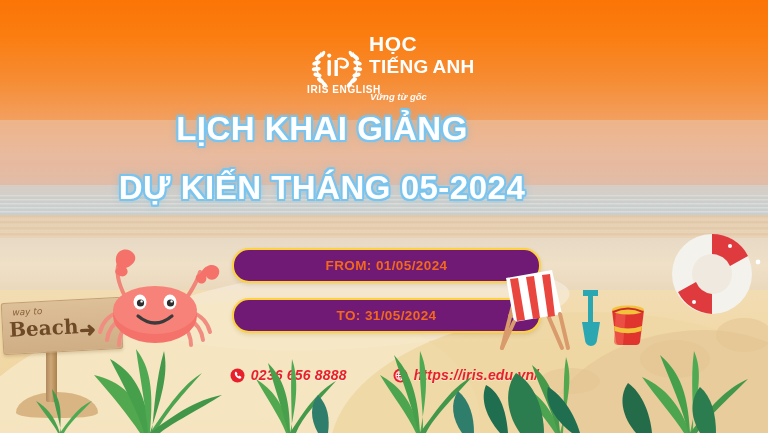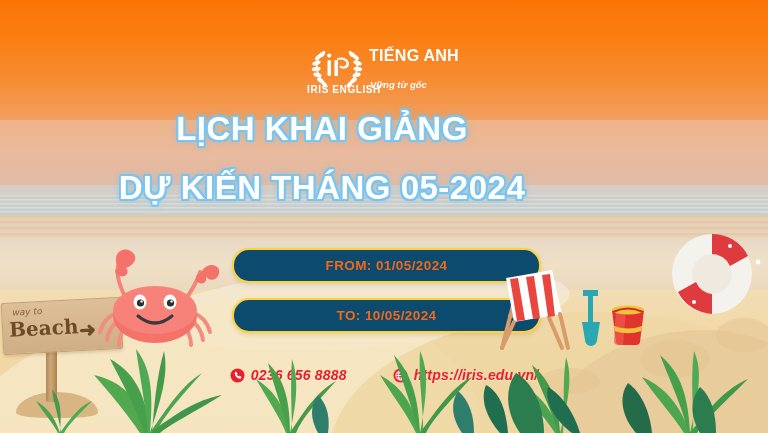--- a/index.html
+++ b/index.html
@@ -66,21 +66,21 @@
 
   
   .logo{
     position:absolute;left:307px;top:36px;width:155px;height:62px;
     display:flex;align-items:center;
   }
   .laurel{position:relative;width:60px;height:56px;flex:0 0 60px;}
   .laurel svg{position:absolute;left:0;top:0;}
   .logotext{margin-left:2px;color:#fff;line-height:1;}
   .logo-hoc{font-size:21px;font-weight:bold;letter-spacing:.5px;}
-  .logo-tieng{font-size:16px;font-weight:bold;letter-spacing:.3px;margin-top:3px;display:flex;align-items:flex-end;}
+  .logo-tieng{font-size:19px;font-weight:bold;letter-spacing:.3px;margin-top:3px;display:flex;align-items:flex-end;}
   .logo-tagline{font-size:9.5px;font-style:italic;font-weight:bold;margin-top:16px;margin-left:1px;opacity:.97;}
   .logo-brand{
     position:absolute;left:302px;top:84px;width:84px;text-align:center;
     color:#fff;font-size:10px;font-weight:bold;letter-spacing:.6px;
   }
 
   
   .headline{
     position:absolute;left:0;top:112px;width:644px;text-align:center;
     color:#fff;font-weight:bold;line-height:1.05;
@@ -89,21 +89,21 @@
       0 0 1px #7ec8f2, 0 0 2px #7ec8f2,
       2px 0 0 #79c4ef, -2px 0 0 #79c4ef, 0 2px 0 #79c4ef, 0 -2px 0 #79c4ef,
       1.6px 1.6px 0 #79c4ef, -1.6px 1.6px 0 #79c4ef, 1.6px -1.6px 0 #79c4ef, -1.6px -1.6px 0 #79c4ef,
       0 0 9px rgba(110,190,235,.85);
   }
   .headline .l2{display:block;margin-top:24px;}
 
   
   .pill{
     position:absolute;left:232px;width:305px;height:31px;
-    background:#0c4a6e;border:2.5px solid #fcd23d;border-radius:17px;
+    background:#701a75;border:2.5px solid #fcd23d;border-radius:17px;
     display:flex;align-items:center;justify-content:center;
     box-shadow:0 2px 4px rgba(120,80,20,.16);
   }
   .pill-text{
     color:#f2681c;font-weight:bold;font-size:13.5px;letter-spacing:.4px;
   }
   #pill-from{top:248px;}
   #pill-to{top:298px;}
 
   
@@ -213,40 +213,41 @@
 
         <g fill="#ffffff">
           <rect x="20.5" y="21" width="3.4" height="16" rx="1.4"></rect>
           <circle cx="22.2" cy="16.6" r="2.1"></circle>
           <path d="M27.5 21h3.4v16h-3.4z" rx="1.4"></path>
           <path d="M30.4 21.2c2.6-1.2 6.4-.8 8.2 1.4 1.3 1.6.9 3.6-.8 4.4-1.4.7-3 .4-4-.6l-1.5 1.6c1.9 1.9 5.1 2.2 7.3 1 2.7-1.5 3.2-5 1.1-7.5-2.6-3.1-7.6-3.6-10.9-2l.6 1.3z"></path>
         </g>
       </svg>
     </div>
     <div class="logotext">
+      <div class="logo-hoc">HỌC</div>
       <div class="logo-tieng">
         <span>TIẾNG</span>
         <span style="display:inline-block;width:4px;"></span>
         <span>ANH</span>
       </div>
       <div class="logo-tagline">Vững từ gốc</div>
     </div>
   </div>
   <div class="logo-brand">IRIS ENGLISH</div>
 
   <div class="headline">
     <span class="l1">LỊCH KHAI GIẢNG</span>
     <span class="l2">DỰ KIẾN THÁNG 05-2024</span>
   </div>
 
   <div class="pill" id="pill-from">
     <span class="pill-text">FROM: 01/05/2024</span>
   </div>
   <div class="pill" id="pill-to">
-    <span class="pill-text">TO: 10/05/2024</span>
+    <span class="pill-text">TO: 31/05/2024</span>
   </div>
 
   <div class="sign">
     <div class="signmound"></div>
     <div class="signpost"></div>
     <div class="signboard">
       <span class="sign-small">way to</span>
       <span class="sign-big">Beach</span>
       <span class="sign-arrow">➜</span>
     </div>

